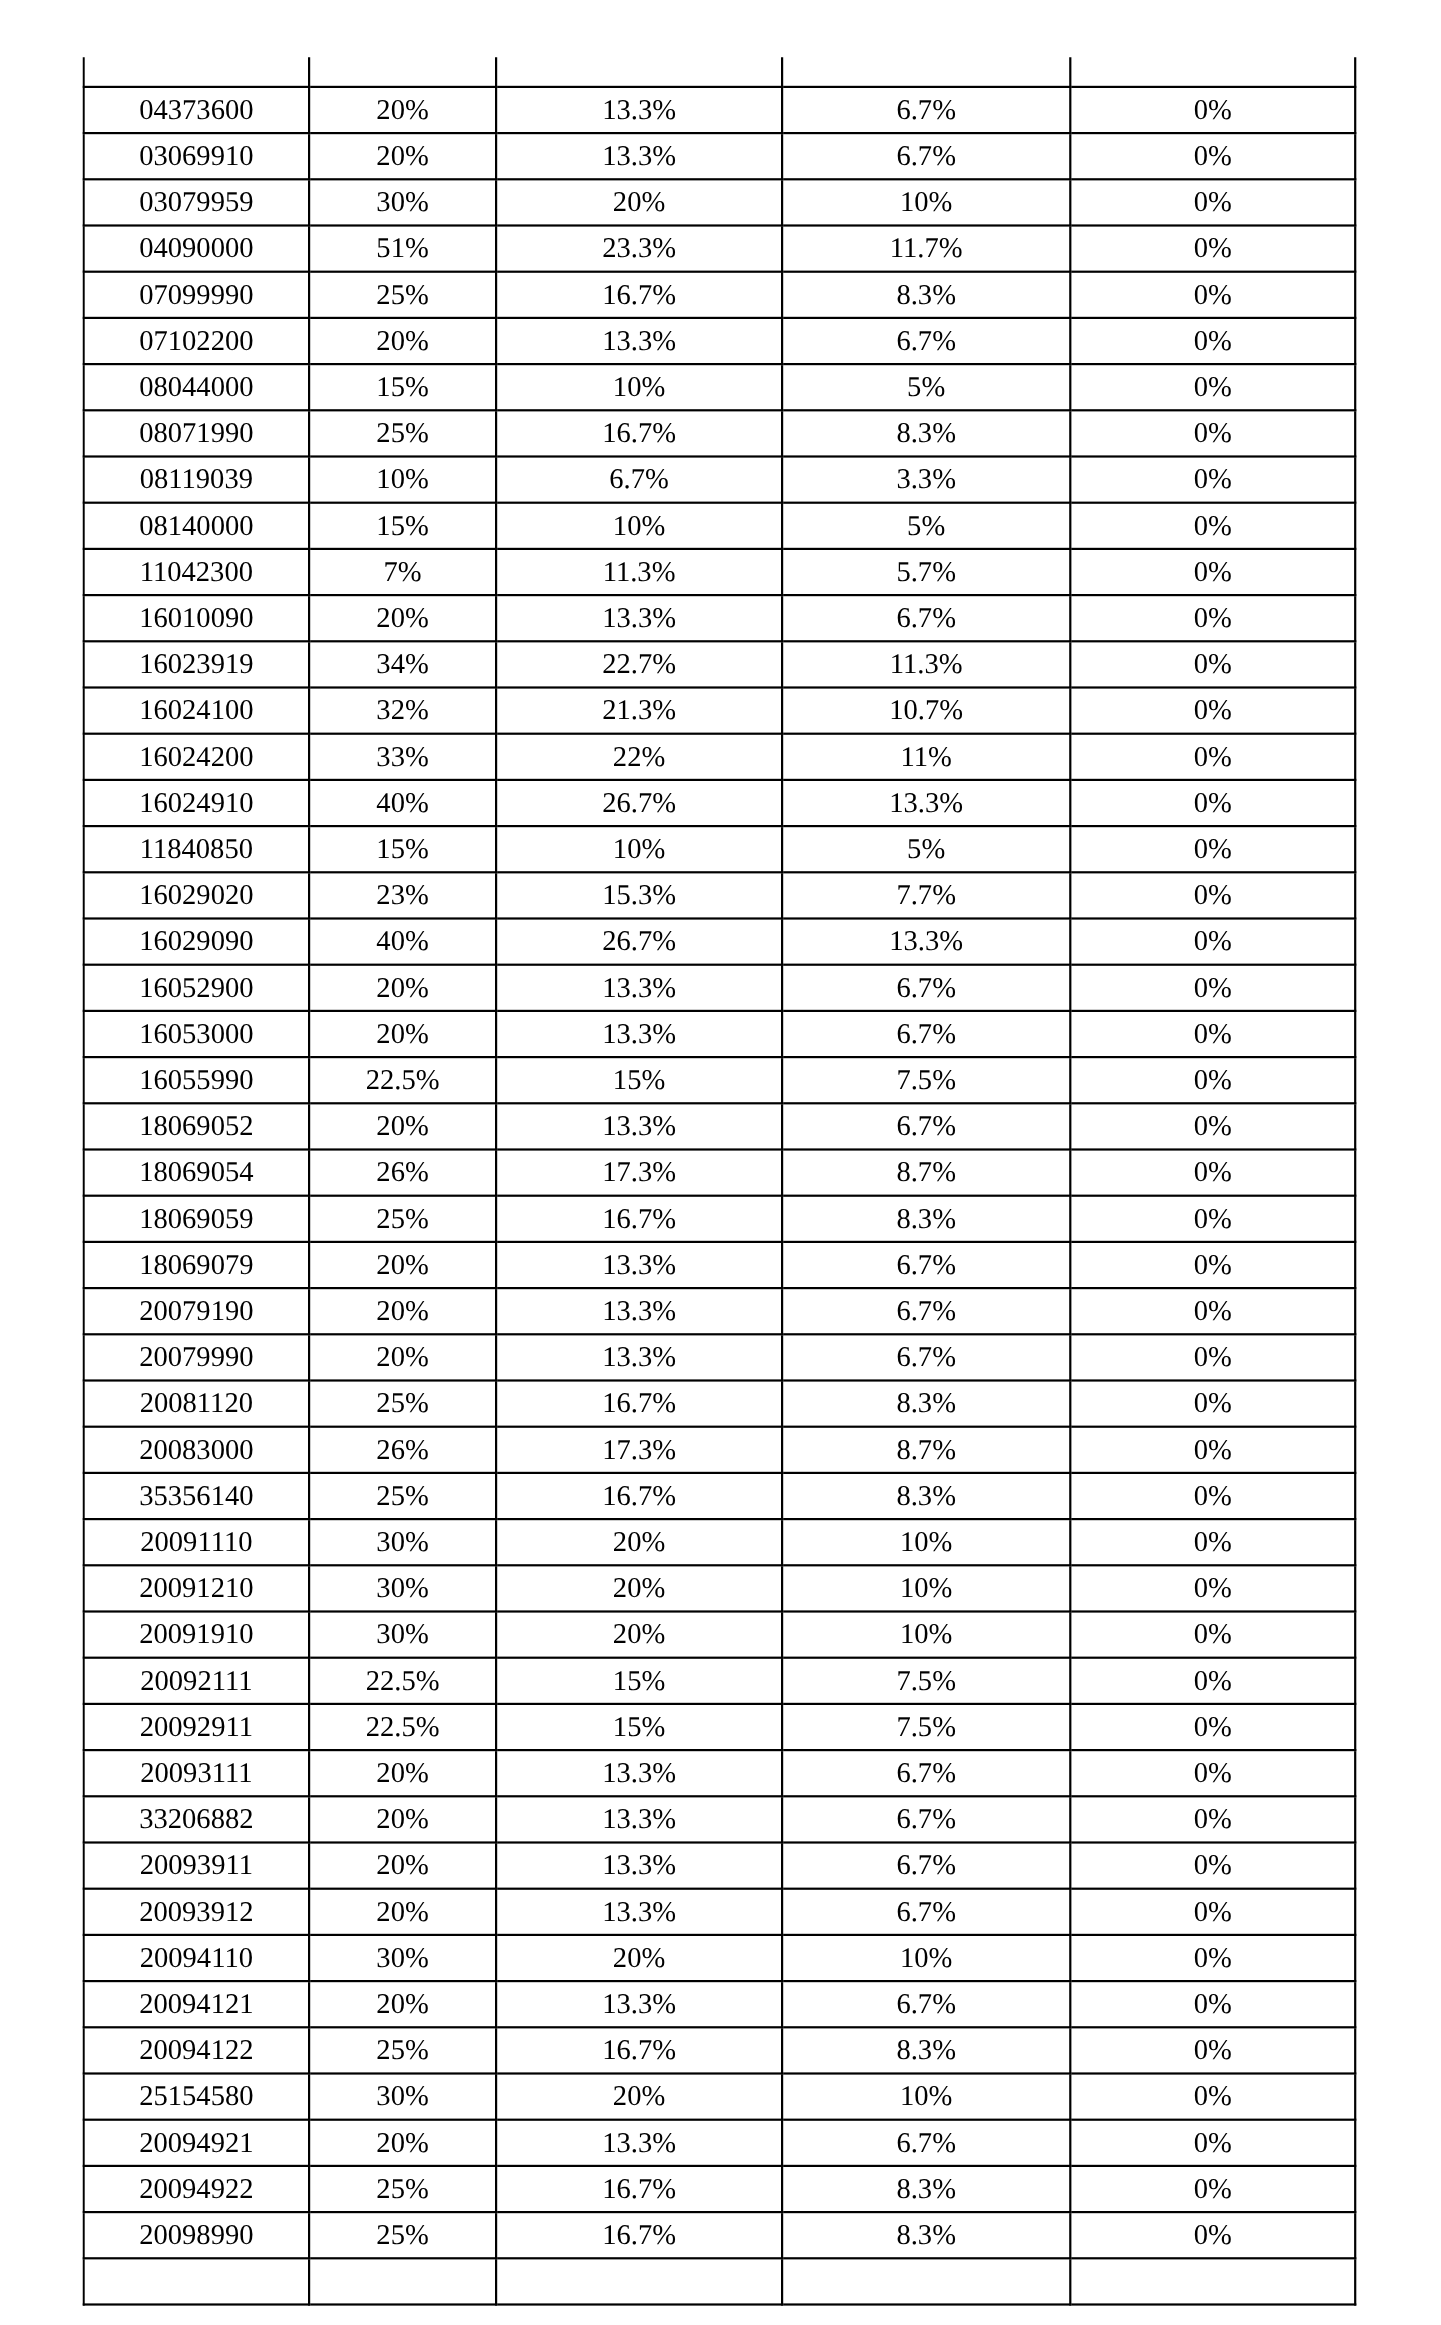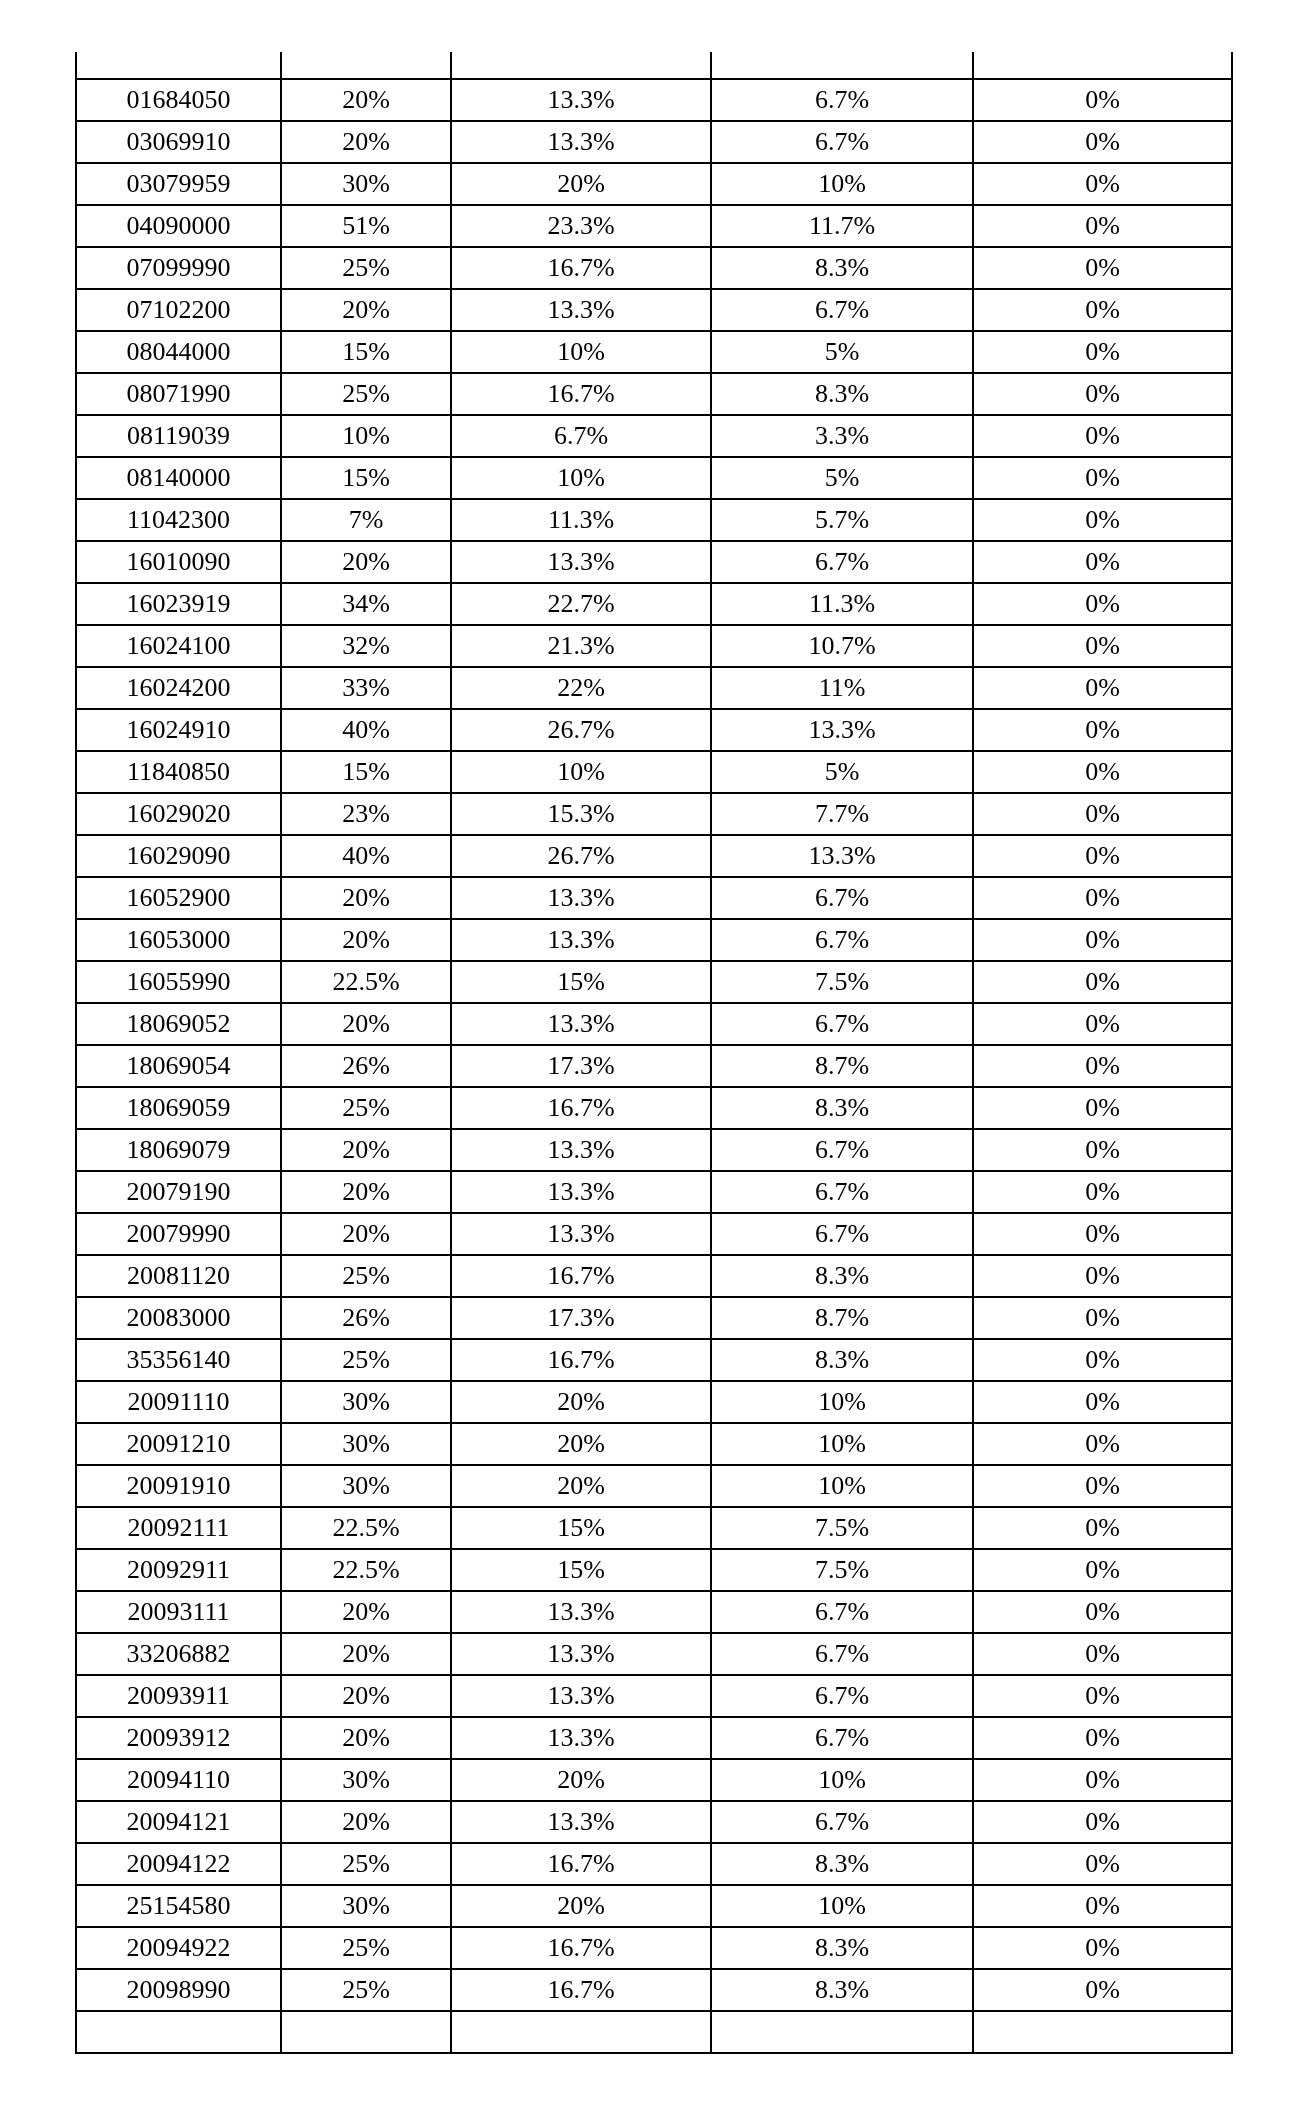--- a/index.html
+++ b/index.html
@@ -71,21 +71,21 @@
           <td></td>
           <td></td>
           <td></td>
           <td></td>
           <td></td>
         </tr>
       </tbody>
       <tbody>
 
       <tr>
-            <td>01684050</td>
+            <td>04373600</td>
             <td>20%</td>
             <td>13.3%</td>
             <td>6.7%</td>
             <td>0%</td>
           </tr>
           <tr>
             <td>03069910</td>
             <td>20%</td>
             <td>13.3%</td>
             <td>6.7%</td>
@@ -376,20 +376,27 @@
             <td>25%</td>
             <td>16.7%</td>
             <td>8.3%</td>
             <td>0%</td>
           </tr>
           <tr>
             <td>25154580</td>
             <td>30%</td>
             <td>20%</td>
             <td>10%</td>
+            <td>0%</td>
+          </tr>
+          <tr>
+            <td>20094921</td>
+            <td>20%</td>
+            <td>13.3%</td>
+            <td>6.7%</td>
             <td>0%</td>
           </tr>
           <tr>
             <td>20094922</td>
             <td>25%</td>
             <td>16.7%</td>
             <td>8.3%</td>
             <td>0%</td>
           </tr>
           <tr>

